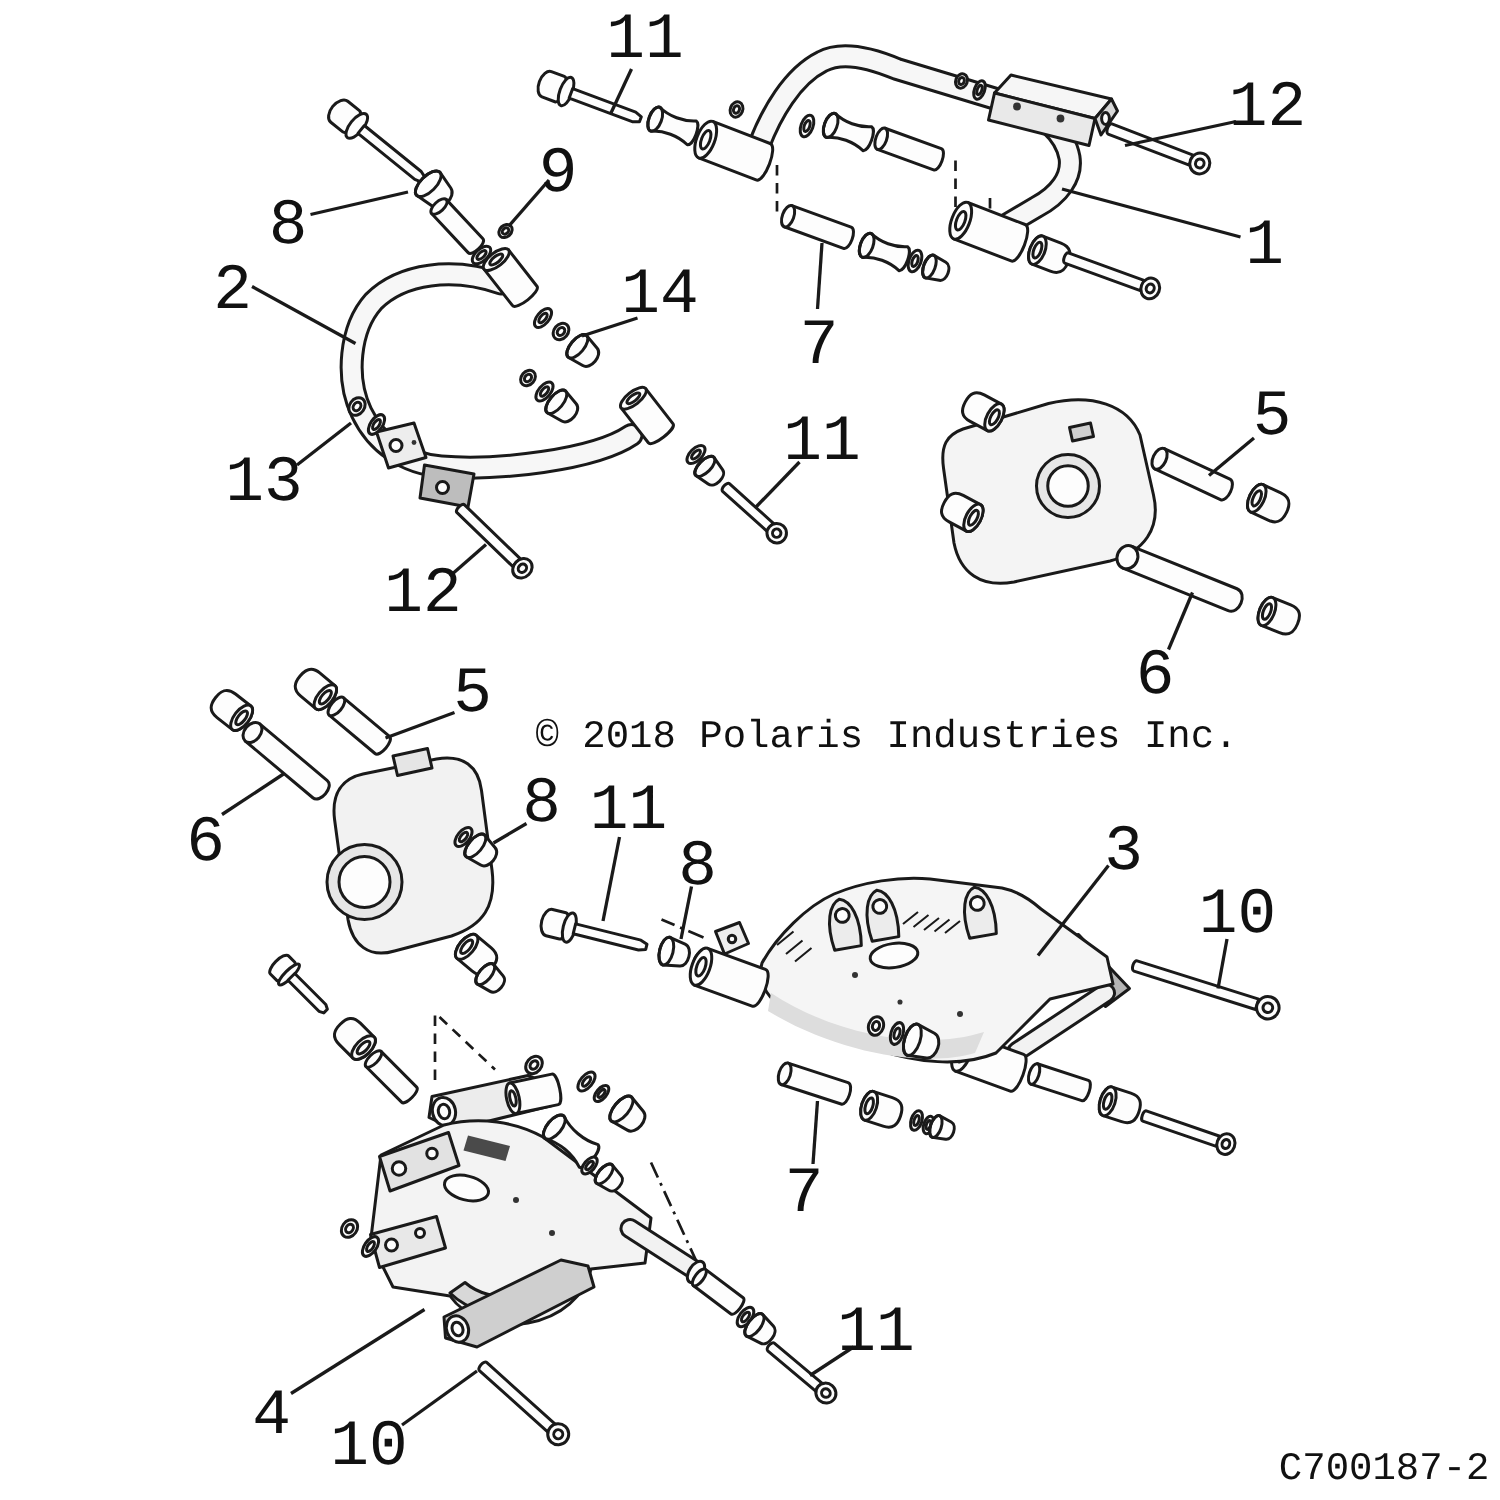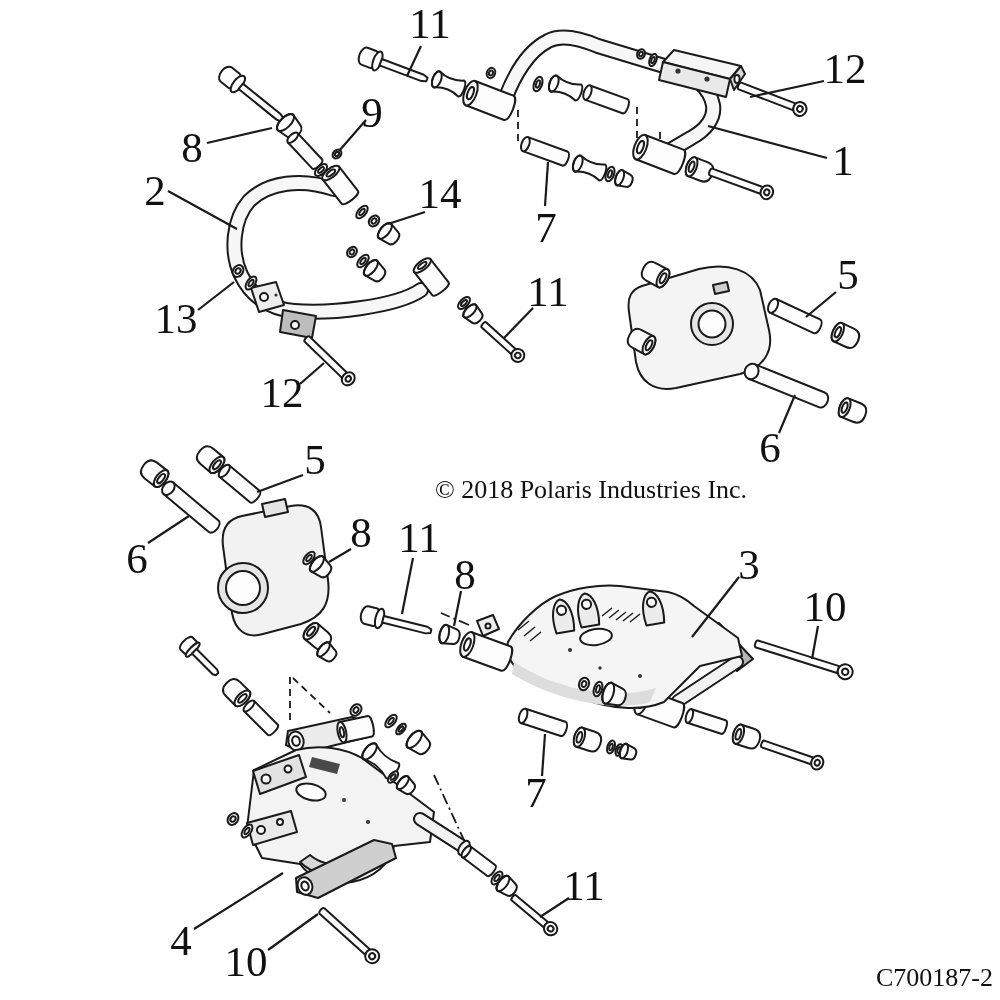--- a/index.html
+++ b/index.html
@@ -1,17 +1,17 @@
 <!DOCTYPE html>
 <html><head>
 <meta charset="utf-8">
 <style>
   html,body{margin:0;padding:0;background:#fff;}
   #stage{position:relative;width:1000px;height:1000px;background:#fff;overflow:hidden;
-         font-family:Liberation Serif, serif;}
+         font-family:Liberation Mono, monospace;}
   svg{display:block;}
   .ln{stroke:#1a1a1a;stroke-width:2;vector-effect:non-scaling-stroke;
       stroke-linejoin:round;stroke-linecap:round;}
   .thin{stroke:#1a1a1a;stroke-width:1.4;vector-effect:non-scaling-stroke;fill:none;}
   .f-white{fill:#fdfdfd;} .f-none{fill:none;}
   .tube-out{fill:none;stroke:#1a1a1a;stroke-width:16;stroke-linecap:round;stroke-linejoin:round;}
   .tube-in{fill:none;stroke:#f7f7f7;stroke-width:12;stroke-linecap:round;stroke-linejoin:round;}
   .tube-out-s{fill:none;stroke:#1a1a1a;stroke-width:14;stroke-linecap:round;}
   .tube-in-s{fill:none;stroke:#f2f2f2;stroke-width:10;stroke-linecap:round;}
   .dash{stroke:#1a1a1a;stroke-width:1.8;stroke-dasharray:7 5;fill:none;}

